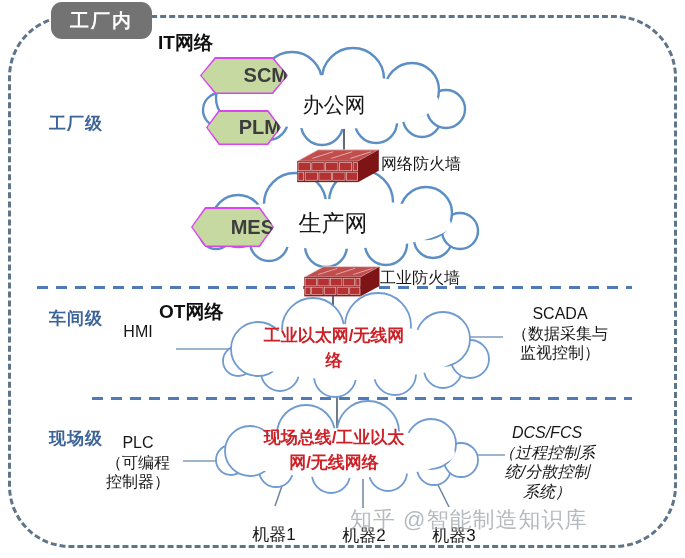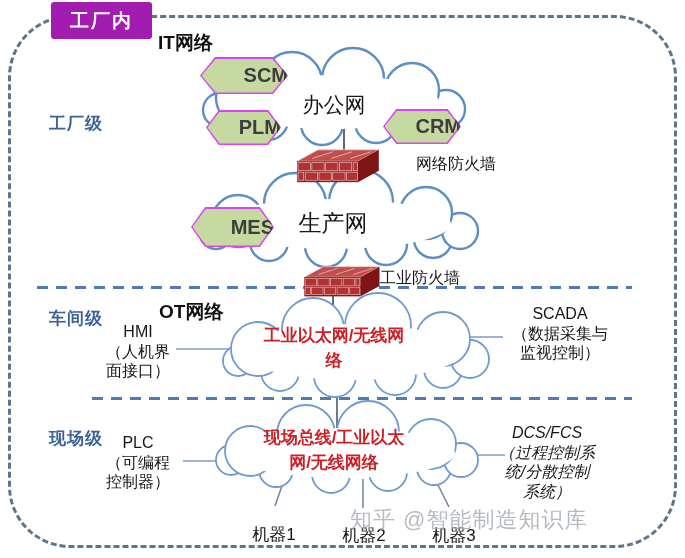--- a/index.html
+++ b/index.html
@@ -3,21 +3,21 @@
 <meta charset="utf-8">
 <style>
   html,body{margin:0;padding:0;background:#fff;}
   #stage{position:relative;width:685px;height:558px;background:#fff;overflow:hidden;
          font-family:"Liberation Sans","DejaVu Sans",sans-serif;color:#1a1a1a;}
   .abs{position:absolute;}
   
   #outer-border{left:8px;top:15px;width:663px;height:527px;border:3px dashed #5e7488;
                 border-radius:62px;z-index:0;}
   
-  #factory-badge{left:51px;top:2px;width:101px;height:37px;background:#a21caf;border-radius:3px;
+  #factory-badge{left:51px;top:2px;width:101px;height:37px;background:#737373;border-radius:11px;
                  z-index:6;display:flex;align-items:center;justify-content:center;
                  color:#fff;font-size:19px;font-weight:700;letter-spacing:2px;}
   
   .net-title{font-size:19px;font-weight:700;color:#111;z-index:3;}
   .level-label{font-size:17px;font-weight:700;color:#3c6398;z-index:3;letter-spacing:1px;margin-left:12px;}
   
   .separator{height:3px;z-index:1;
     background:repeating-linear-gradient(90deg,#4f7ab5 0 11px,transparent 11px 19px);}
   
   .hex{display:flex;align-items:center;justify-content:flex-end;background:#d946ef;z-index:3;
@@ -92,23 +92,20 @@
     </g>
     <ellipse cx="141" cy="50" rx="108" ry="27" fill="#fff"></ellipse>
   </svg>
   <div class="cloud-label black abs" style="left:298px;top:91px;width:72px;">办公网</div>
 
   <div class="hex abs" style="left:200px;top:57px;width:88px;height:37px;">
       <span>SCM</span>
     </div>
   <div class="hex abs" style="left:206px;top:110px;width:75px;height:35px;">
       <span>PLM</span>
-    </div>
-  <div class="hex abs" style="left:383px;top:109px;width:78px;height:35px;">
-      <span>CRM</span>
     </div>
 
   <svg class="firewall abs" style="left:294px;top:147px;" width="86" height="38" viewBox="0 0 88 40">
     <polygon points="2,15 24,3 88,3 66,15" fill="#c24d4d" stroke="#e7caca" stroke-width="0.8"></polygon>
     <line x1="18" y1="12" x2="40" y2="5" stroke="#e7caca" stroke-width="0.8"></line>
     <line x1="38" y1="12" x2="60" y2="5" stroke="#e7caca" stroke-width="0.8"></line>
     <line x1="58" y1="12" x2="80" y2="5" stroke="#e7caca" stroke-width="0.8"></line>
     <polygon points="66,15 88,3 88,25 66,37" fill="#7e1416"></polygon>
     <rect x="2" y="15" width="64" height="22" fill="#8c1a1a"></rect>
     <g fill="#b53030" stroke="#e7caca" stroke-width="0.7">
@@ -117,21 +114,21 @@
       <rect x="32" y="16.5" width="13" height="8.5"></rect>
         <rect x="46.5" y="16.5" width="13" height="8.5"></rect>
       <rect x="61" y="16.5" width="4.5" height="8.5"></rect>
       <rect x="3" y="26.5" width="6" height="8.5"></rect>
         <rect x="10.5" y="26.5" width="13" height="8.5"></rect>
       <rect x="25" y="26.5" width="13" height="8.5"></rect>
         <rect x="39.5" y="26.5" width="13" height="8.5"></rect>
       <rect x="54" y="26.5" width="11.5" height="8.5"></rect>
     </g>
   </svg>
-  <div class="fw-label abs" style="left:381px;top:154px;margin-left:35px;">网络防火墙</div>
+  <div class="fw-label abs" style="left:381px;top:154px;">网络防火墙</div>
 
   <svg class="cloud abs" style="left:183px;top:177px;" width="303" height="90" viewBox="0 0 303 90">
     <g fill="#fff" stroke="#5b8ec4" stroke-width="2.4">
       <circle cx="33" cy="56" r="16"></circle>
         <circle cx="86" cy="65" r="19"></circle>
         <circle cx="143" cy="69" r="21"></circle>
       <circle cx="203" cy="67" r="21"></circle>
         <circle cx="250" cy="62" r="19"></circle>
         <circle cx="277" cy="54" r="18"></circle>
       <circle cx="243" cy="36" r="26"></circle>
@@ -181,22 +178,20 @@
         <circle cx="107" cy="36" r="31"></circle>
       <circle cx="52" cy="56" r="27"></circle>
     </g>
     <ellipse cx="145" cy="59" rx="110" ry="28" fill="#fff"></ellipse>
   </svg>
   <div class="cloud-label red abs" style="left:253px;top:324px;width:162px;">工业以太网/无线网
 络</div>
 
   <div class="device abs" style="left:90px;top:322px;width:96px;">
     <div>HMI</div>
-    <div class="desc">（人机界
-面接口）</div>
   </div>
   <div class="device abs" style="left:500px;top:304px;width:120px;">
     <div>SCADA</div>
     <div class="desc">（数据采集与
 监视控制）</div>
   </div>
 
   <svg class="cloud abs" style="left:198px;top:405px;" width="288" height="88" viewBox="0 0 288 88">
     <g fill="#fff" stroke="#6f9bd1" stroke-width="1.8">
       <circle cx="33" cy="55" r="15"></circle>

